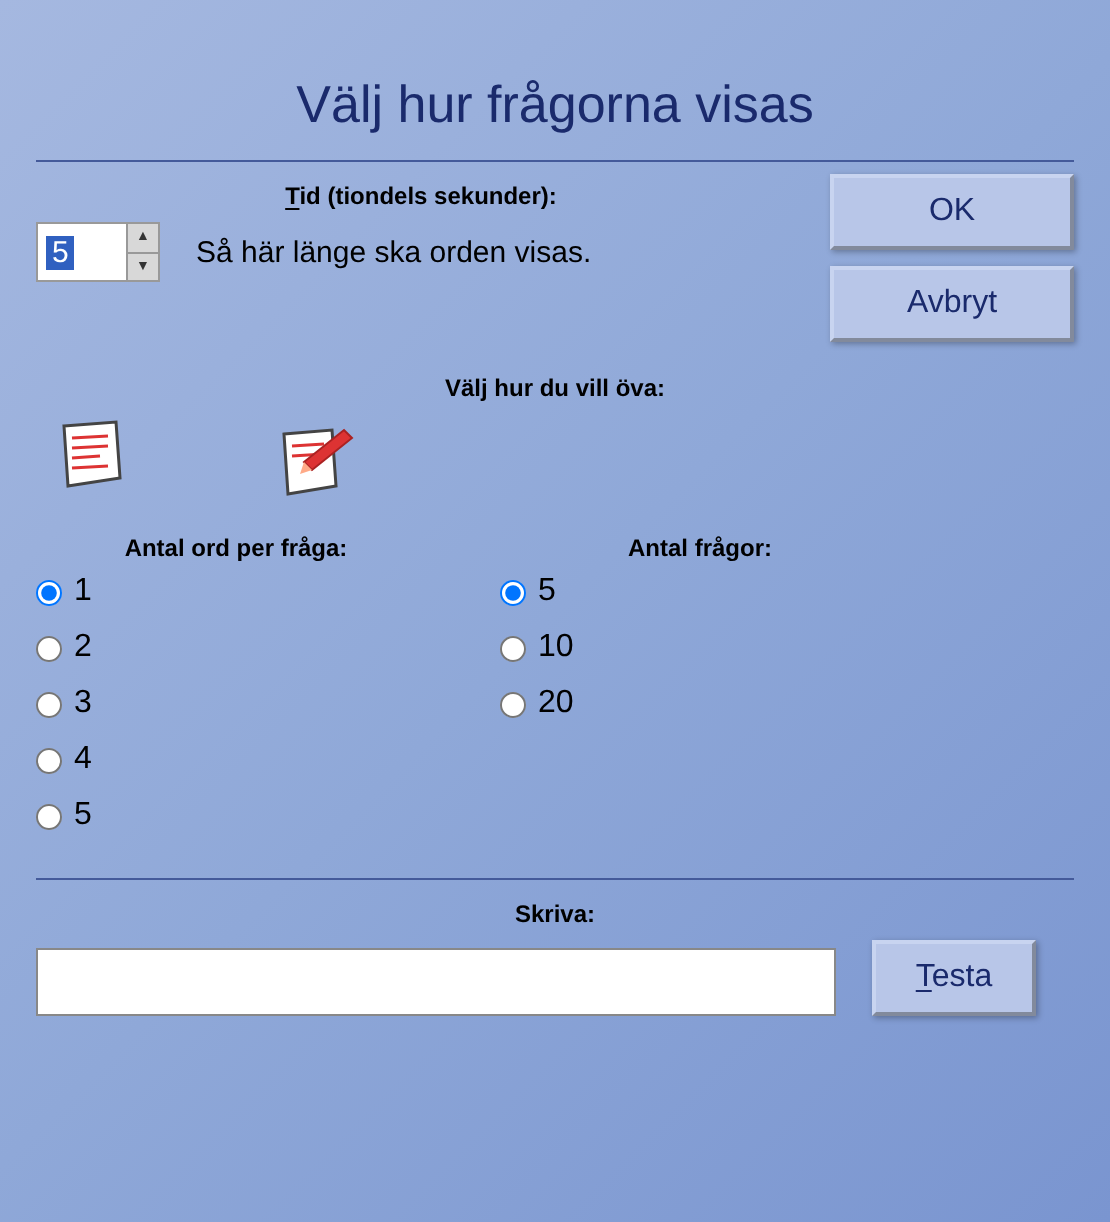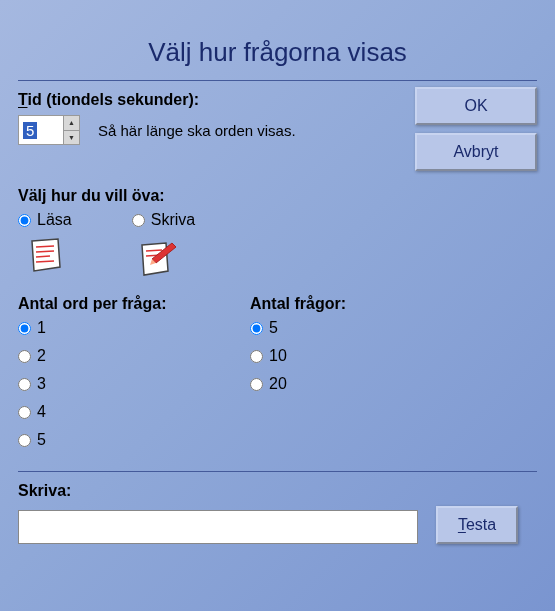--- a/index.html
+++ b/index.html
@@ -27,22 +27,23 @@
   }
   .row1 {
     display: flex;
     align-items: flex-start;
     gap: 12px;
   }
   .left-col { flex: 1; }
   .right-col { width: 122px; display:flex; flex-direction:column; gap:8px; margin-top:-4px;}
   .label-bold {
     font-weight: bold;
-    font-size: 16px;
+    font-size: 12px;
     margin-bottom: 6px;
+    text-align: center;
   }
   .underline-first { text-decoration: underline; text-underline-offset: 2px;}
   .time-line { display:flex; align-items:center; gap:18px; margin-top:4px;}
   .spinner {
     display:flex;
     width: 62px;
     height: 30px;
     background: #fff;
     border: 1px solid #999;
     align-items: stretch;
@@ -137,30 +138,20 @@
     </div>
   </div>
   <div class="right-col">
     <button class="btn">OK</button>
     <button class="btn">Avbryt</button>
   </div>
 </div>
 
 <div class="section">
   <div class="label-bold">Välj hur du vill öva:</div>
-  <div class="radio-row">
-    <label class="radio-item">
-      <input type="radio" name="practice" checked="" style="">
-      <span>Läsa</span>
-    </label>
-    <label class="radio-item">
-      <input type="radio" name="practice" style="">
-      <span>Skriva</span>
-    </label>
-  </div>
   <div class="icons-row">
     <div class="icon-box">
       <svg width="40" height="40" viewBox="0 0 40 40">
         <polygon points="6,4 32,2 34,30 8,34" fill="#fff" stroke="#444" stroke-width="1.5"></polygon>
         <line x1="10" y1="10" x2="28" y2="9" stroke="#d33" stroke-width="1.5"></line>
         <line x1="10" y1="15" x2="28" y2="14" stroke="#d33" stroke-width="1.5"></line>
         <line x1="10" y1="20" x2="24" y2="19" stroke="#d33" stroke-width="1.5"></line>
         <line x1="10" y1="25" x2="28" y2="24" stroke="#d33" stroke-width="1.5"></line>
       </svg>
     </div>

